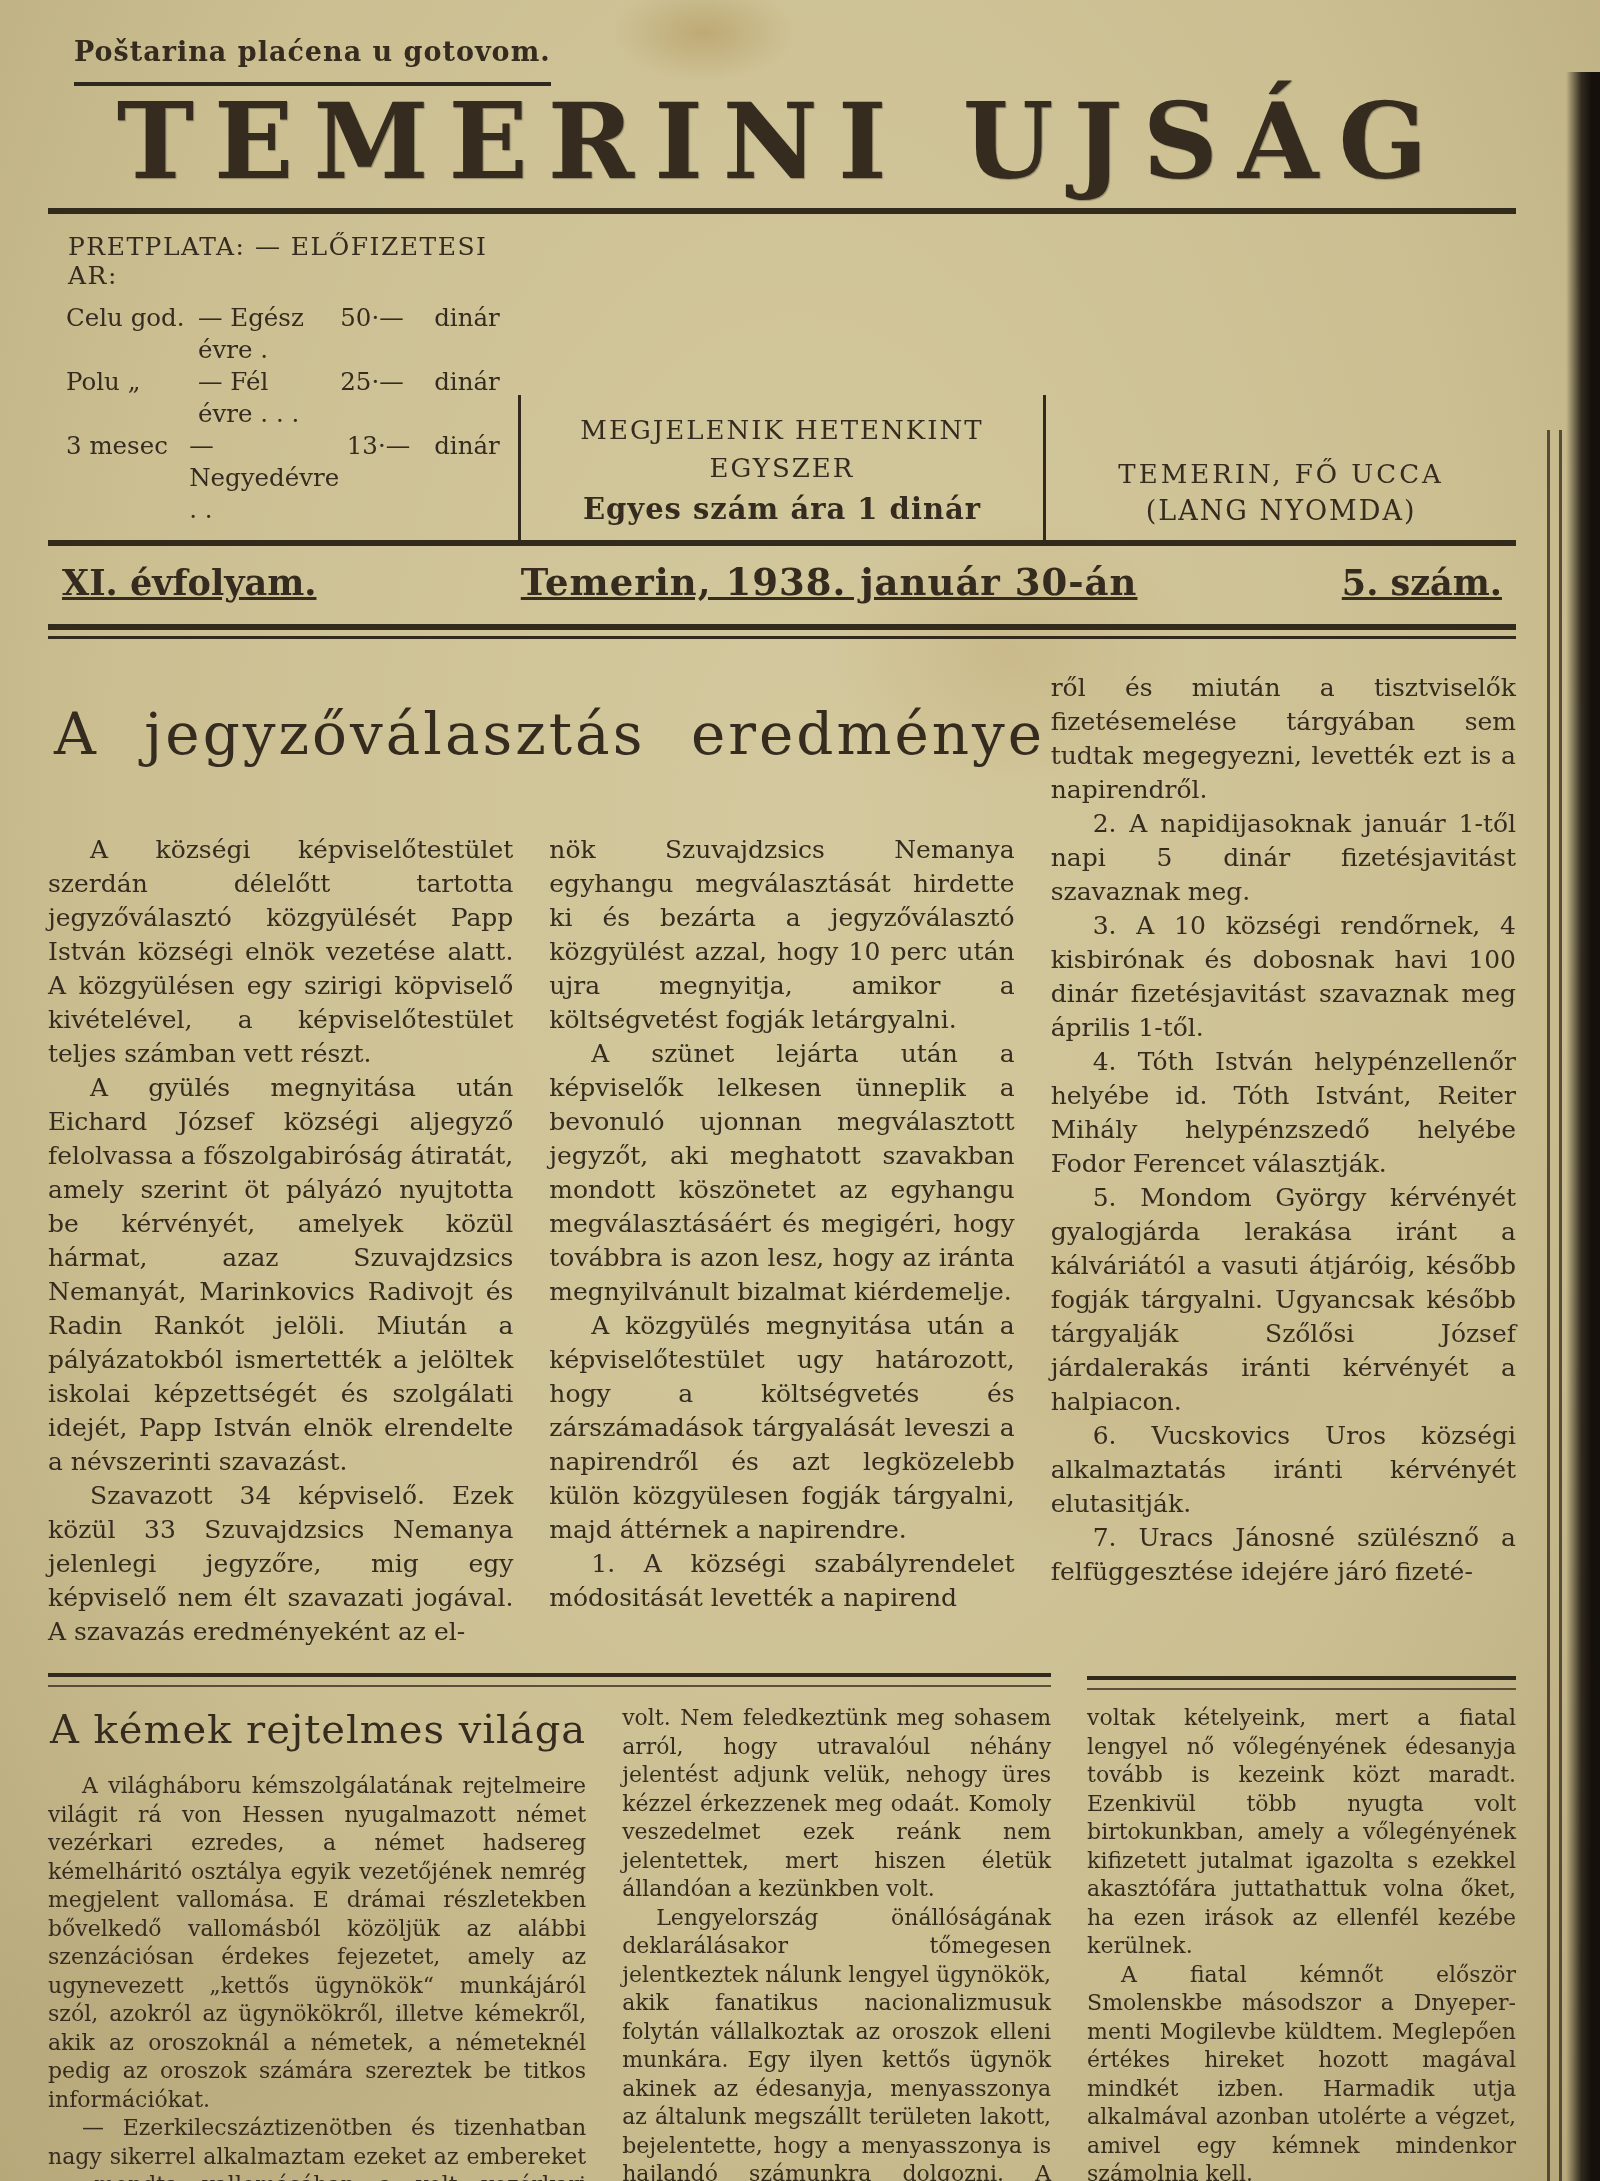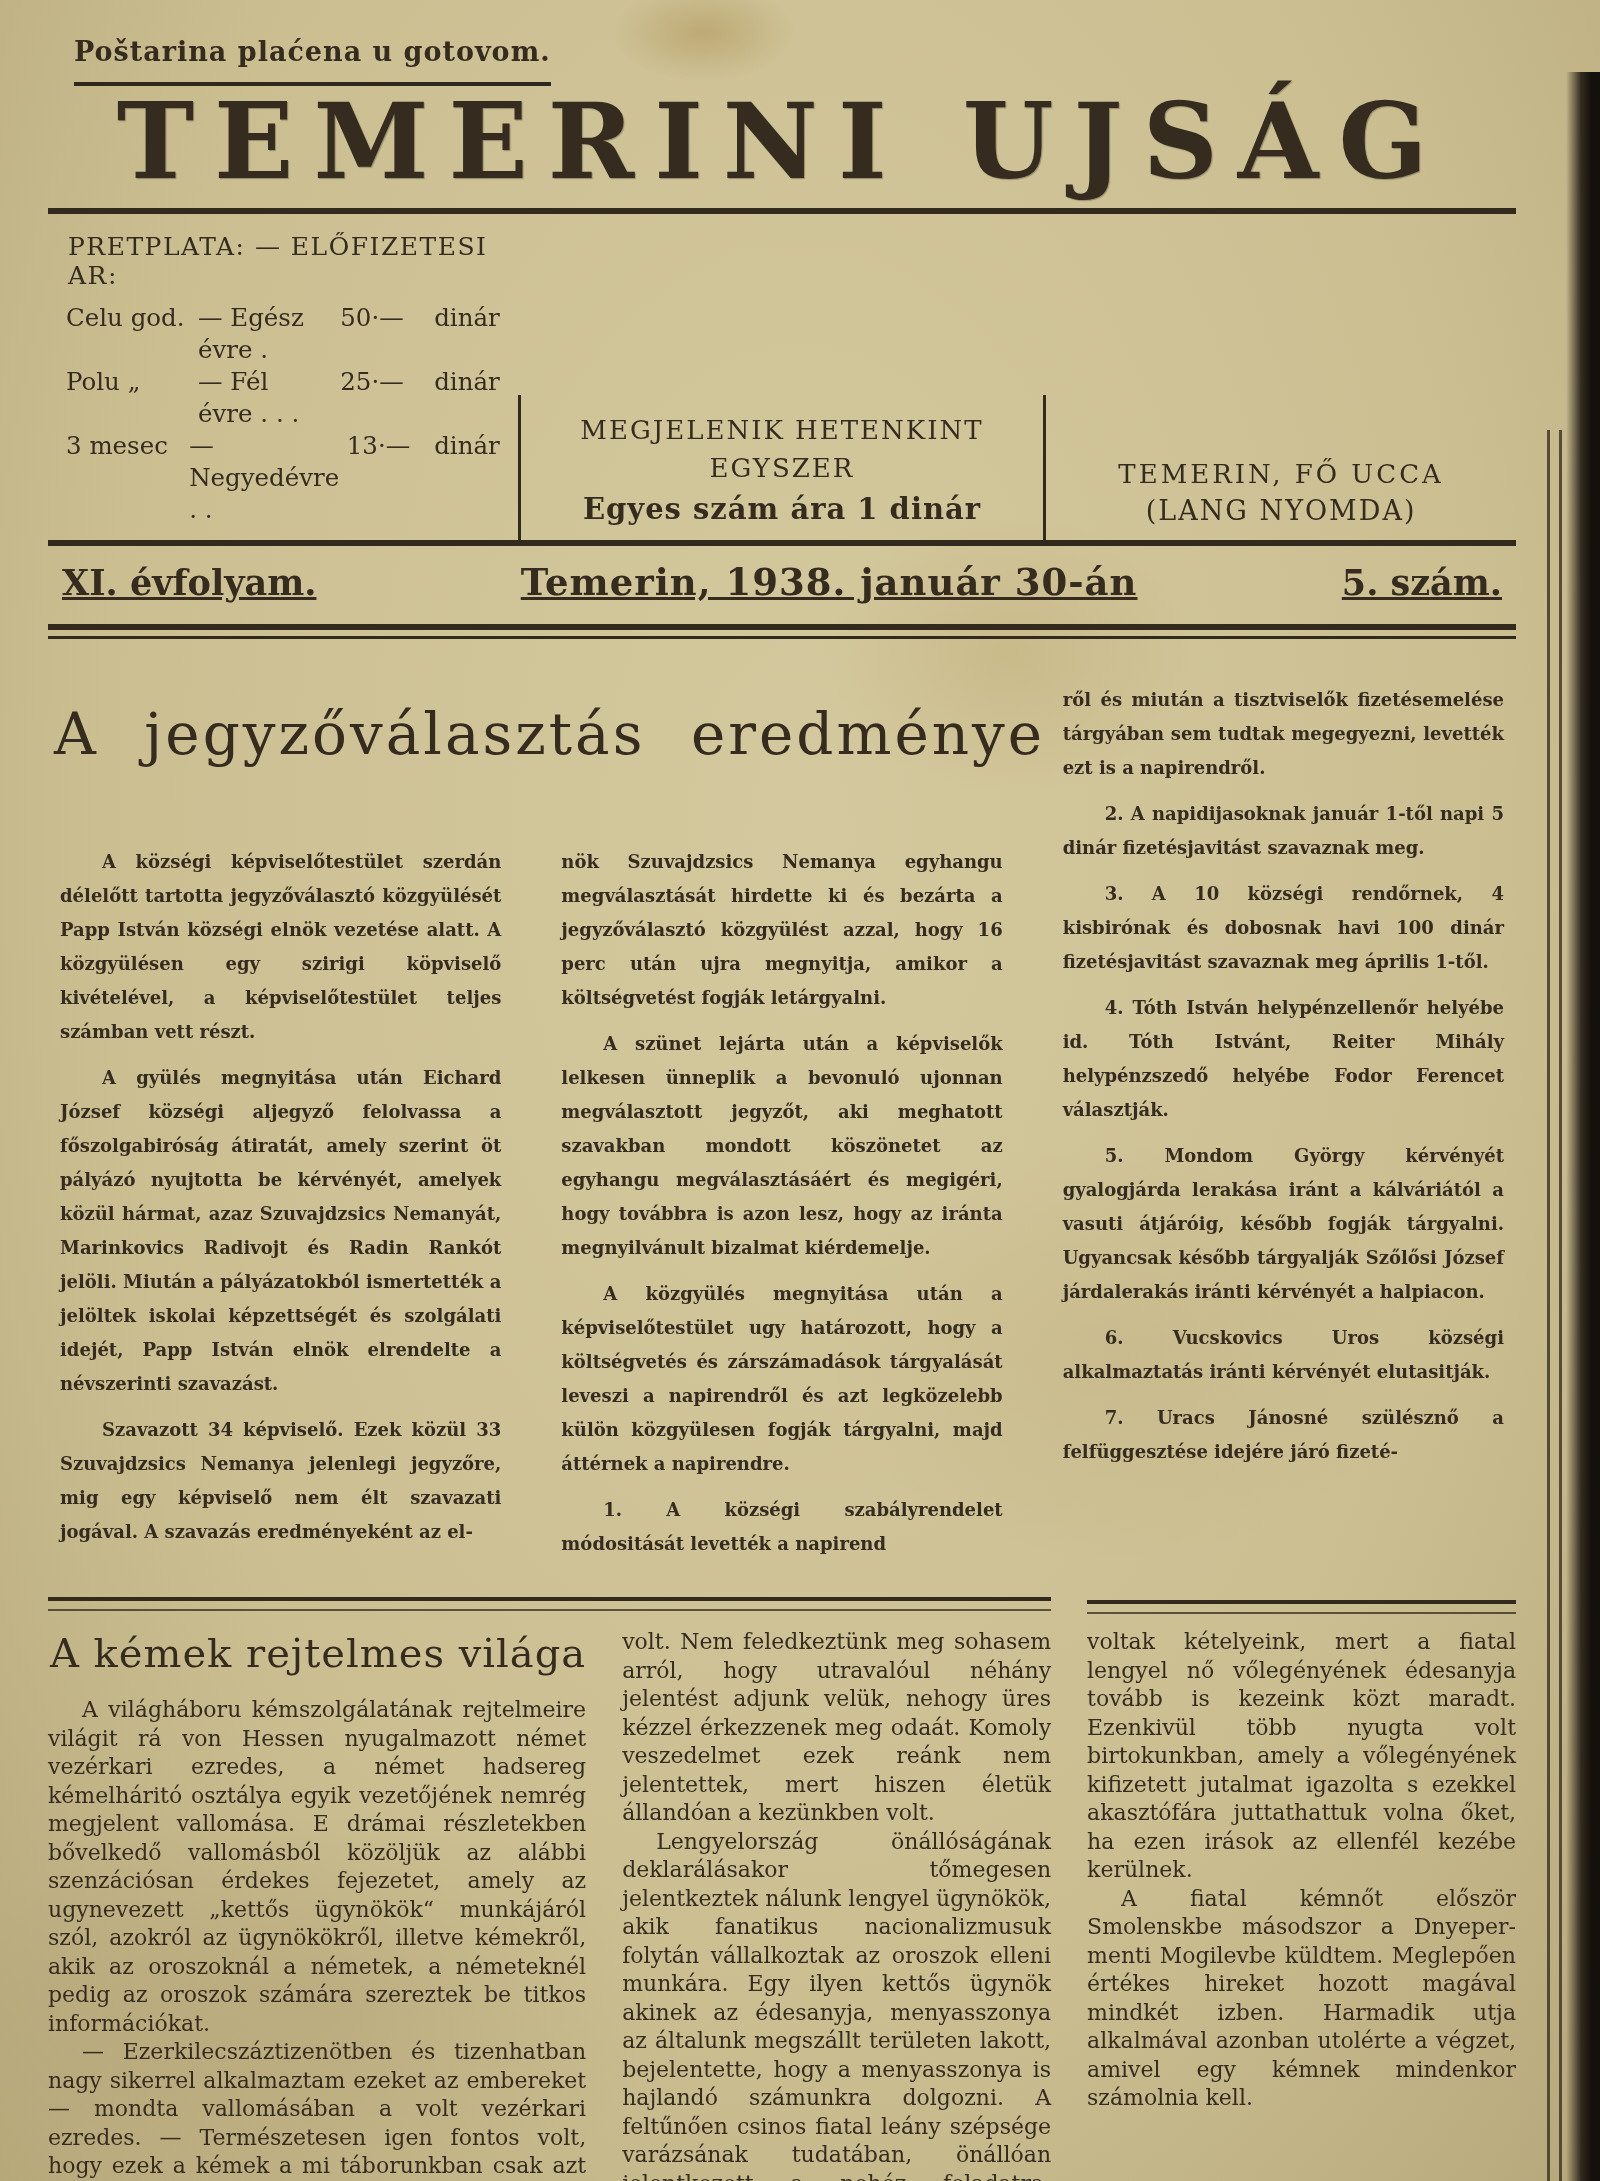--- a/index.html
+++ b/index.html
@@ -49,21 +49,21 @@
   .dl-vol { font-size:35px; } .dl-date { font-size:37px; letter-spacing:1px; } .dl-issue { font-size:35px; }
   .rule-thin { height:3px; background:#332a1e; margin-top:6px; }
 
   .art1 { display:grid; grid-template-columns:1fr 1fr 1fr; column-gap:36px; margin-top:4px; }
   .art1-headline {
     grid-column:1/3; grid-row:1; font-size:58px; font-weight:normal;
     letter-spacing:3px; word-spacing:24px; padding:18px 0 26px 6px; white-space:nowrap;
   }
   .c1 { grid-column:1; grid-row:2; } .c2 { grid-column:2; grid-row:2; }
   .c3 { grid-column:3; grid-row:1 / 3; padding-top:28px; }
-  .body1 p { font-size:18px; line-height:34px; text-align:justify; text-indent:42px; margin:12px;font-weight:bold; }
+  .body1 p { font-size:25px; line-height:34px; text-align:justify; text-indent:42px; margin:0; }
   .body2 p { font-size:22px; line-height:28.5px; text-align:justify; text-indent:34px; margin:0; }
   p.cont { text-indent:0; }
 
   .art2 { display:grid; grid-template-columns:1fr 1fr 1fr; column-gap:36px; row-gap:14px; margin-top:24px; }
   .drule { height:8px; border-top:4px solid #332a1e; border-bottom:2px solid rgba(51,42,30,.75); }
   .art2-rule12 { grid-column:1/3; grid-row:1; }
   .art2-rule3 { grid-column:3; grid-row:1; margin-top:3px; }
   .a2c1 { grid-column:1; grid-row:2; } .a2c2 { grid-column:2; grid-row:2; } .a2c3 { grid-column:3; grid-row:2; }
   .art2-headline { font-size:40px; font-weight:normal; letter-spacing:1px; margin:2px 0 20px 2px; white-space:nowrap; }
 
@@ -128,21 +128,21 @@
     <div class="rule-thin"></div>
 
     <div class="art1 body1">
       <h1 class="art1-headline">A jegyzőválasztás eredménye</h1>
       <div class="c1">
         <p>A községi képviselőtestület szerdán délelőtt tartotta jegyzőválasztó közgyülését Papp István községi elnök vezetése alatt. A közgyülésen egy szirigi köpviselő kivételével, a képviselőtestület teljes számban vett részt.</p>
         <p>A gyülés megnyitása után Eichard József községi aljegyző felolvassa a főszolgabiróság átiratát, amely szerint öt pályázó nyujtotta be kérvényét, amelyek közül hármat, azaz Szuvajdzsics Nemanyát, Marinkovics Radivojt és Radin Rankót jelöli. Miután a pályázatokból ismertették a jelöltek iskolai képzettségét és szolgálati idejét, Papp István elnök elrendelte a névszerinti szavazást.</p>
         <p>Szavazott 34 képviselő. Ezek közül 33 Szuvajdzsics Nemanya jelenlegi jegyzőre, mig egy képviselő nem élt szavazati jogával. A szavazás eredményeként az el-</p>
       </div>
       <div class="c2">
-        <p class="cont">nök Szuvajdzsics Nemanya egyhangu megválasztását hirdette ki és bezárta a jegyzőválasztó közgyülést azzal, hogy 16 perc után ujra megnyitja, amikor a költségvetést fogják letárgyalni.</p>
+        <p class="cont">nök Szuvajdzsics Nemanya egyhangu megválasztását hirdette ki és bezárta a jegyzőválasztó közgyülést azzal, hogy 10 perc után ujra megnyitja, amikor a költségvetést fogják letárgyalni.</p>
         <p>A szünet lejárta után a képviselők lelkesen ünneplik a bevonuló ujonnan megválasztott jegyzőt, aki meghatott szavakban mondott köszönetet az egyhangu megválasztásáért és megigéri, hogy továbbra is azon lesz, hogy az iránta megnyilvánult bizalmat kiérdemelje.</p>
         <p>A közgyülés megnyitása után a képviselőtestület ugy határozott, hogy a költségvetés és zárszámadások tárgyalását leveszi a napirendről és azt legközelebb külön közgyülesen fogják tárgyalni, majd áttérnek a napirendre.</p>
         <p>1. A községi szabályrendelet módositását levették a napirend</p>
       </div>
       <div class="c3">
         <p class="cont">ről és miután a tisztviselők fizetésemelése tárgyában sem tudtak megegyezni, levették ezt is a napirendről.</p>
         <p>2. A napidijasoknak január 1-től napi 5 dinár fizetésjavitást szavaznak meg.</p>
         <p>3. A 10 községi rendőrnek, 4 kisbirónak és dobosnak havi 100 dinár fizetésjavitást szavaznak meg április 1-től.</p>
         <p>4. Tóth István helypénzellenőr helyébe id. Tóth Istvánt, Reiter Mihály helypénzszedő helyébe Fodor Ferencet választják.</p>
         <p>5. Mondom György kérvényét gyalogjárda lerakása iránt a kálváriától a vasuti átjáróig, később fogják tárgyalni. Ugyancsak később tárgyalják Szőlősi József járdalerakás iránti kérvényét a halpiacon.</p>

